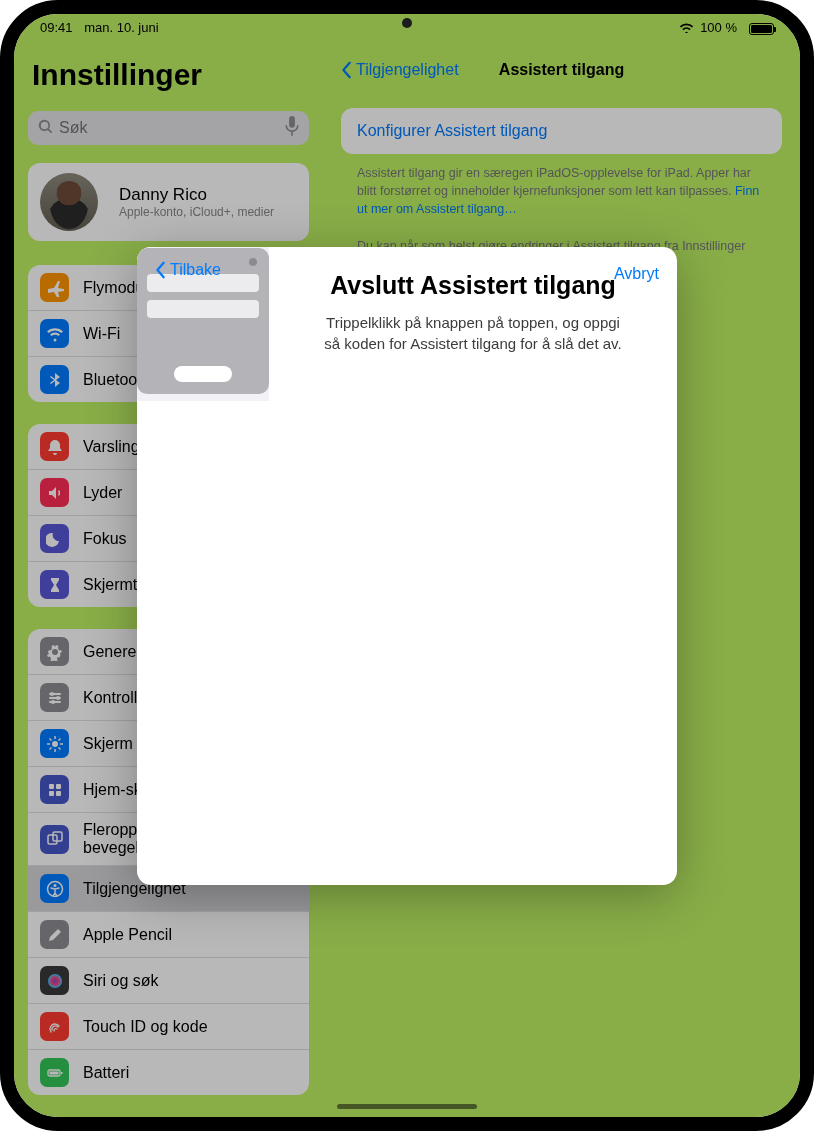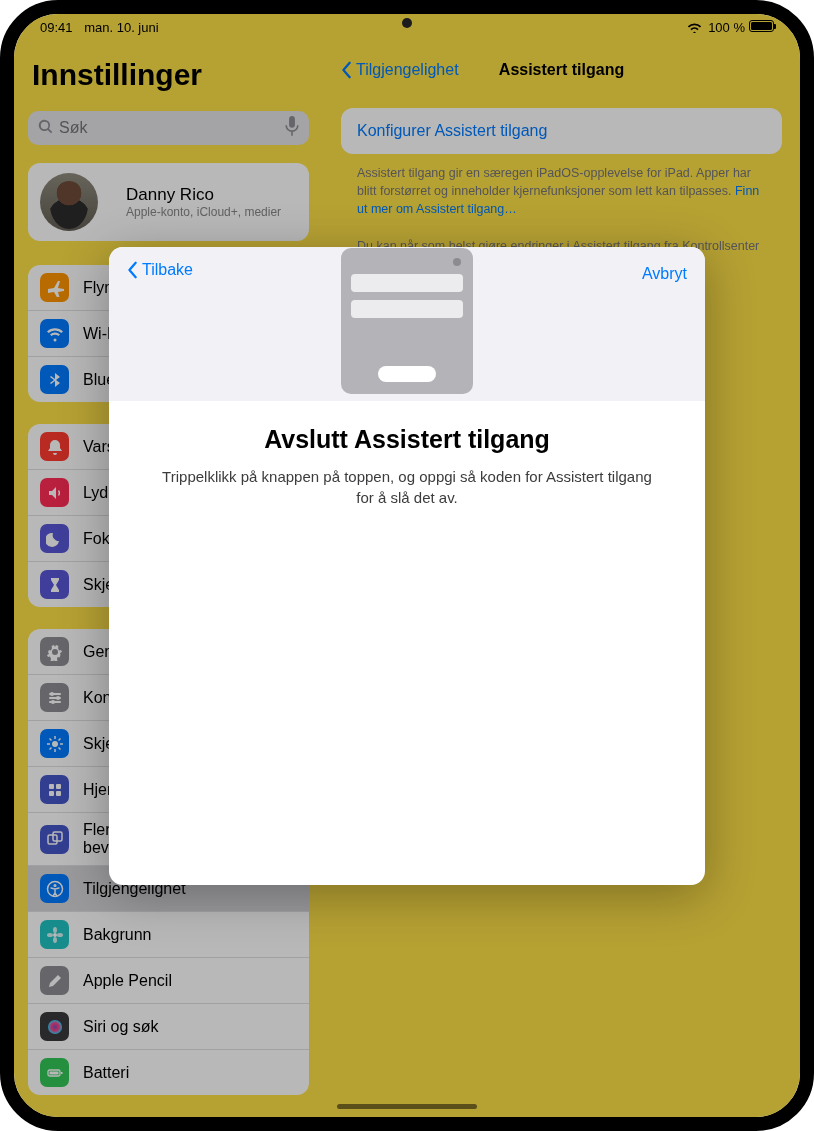--- a/index.html
+++ b/index.html
@@ -1,58 +1,58 @@
 <!DOCTYPE html>
 <html><head>
 <meta charset="utf-8">
 <style>
   * { box-sizing: border-box; margin: 0; padding: 0; font-family: -apple-system, 'Helvetica Neue', Helvetica, Arial, sans-serif; }
   body { width: 814px; height: 1131px; background: #fff; position: relative; overflow: hidden; }
   .device-frame { position: absolute; inset: 0; border: 14px solid #000; border-radius: 58px; background: #f2f2f6; overflow: hidden; }
   .camera { position: absolute; top: 4px; left: 50%; width: 10px; height: 10px; margin-left: -5px; background: #1c1c1e; border-radius: 50%; z-index: 100; }
-  .screen { position: absolute; inset: 0; background: #fde047; }
+  .screen { position: absolute; inset: 0; background: #bef264; }
   .dim-overlay { position: absolute; inset: 0; background: rgba(0,0,0,0.28); z-index: 40; pointer-events: none; }
   .status-bar { position: absolute; top: 0; left: 0; right: 0; height: 26px; display: flex; align-items: center; justify-content: space-between; padding: 0 26px; z-index: 45; color: #000; font-size: 13px; font-weight: 500; }
   .status-left { display:flex; gap:4px; align-items:center; }
   .status-right { display: flex; align-items: center; gap: 6px; }
   .wifi-icon { width:15px; height:11px; }
-  .battery { display:flex; align-items:flex-start; gap:4px; }
+  .battery { display:flex; align-items:flex-end; gap:12px; }
   .battery-body { width: 25px; height: 12px; border:1px solid #000; border-radius:3px; position:relative; }
   .battery-body::after { content:""; position:absolute; right:-3px; top:3px; width:2px; height:5px; background:#000; border-radius:0 1px 1px 0;}
   .battery-fill { position:absolute; inset:1px; background:#000; border-radius:1.5px;}
   
   .content { position: absolute; inset: 26px 0 0 0; display: flex; }
   .sidebar { width: 309px; padding: 12px 14px 0 14px; display:flex; flex-direction:column; overflow:hidden; }
   .sidebar-title { font-size: 30px; font-weight: 700; color:#000; margin: 6px 4px 10px 4px; }
   .search-box { background: #e3e3e8; border-radius: 10px; height: 36px; display:flex; align-items:center; padding:0 10px; gap:6px; margin-bottom:18px;margin-top:9px;}
   .search-icon { color:#8e8e93; font-size:15px; }
   .search-input { flex:1; border:none; background:transparent; font-size:16px; color:#8e8e93; outline:none;}
   .mic-icon { color:#8e8e93; width:14px; }
-  .profile-card { background:#ffffff; border-radius:12px; padding:10px 12px; display:flex; align-items:center; gap:28px; margin-bottom:24px; }
+  .profile-card { background:#ffffff; border-radius:12px; padding:10px 12px; display:flex; align-items:center; gap:21px; margin-bottom:24px; }
   .avatar { width:58px; height:58px; border-radius:50%; background: linear-gradient(180deg,#8f8b7e,#635f55); position:relative; overflow:hidden;}
   .avatar::after{ content:""; position:absolute; inset:8px 10px 2px 10px; background: radial-gradient(circle at 50% 25%, #6e4c3a 0 30%, transparent 31%), radial-gradient(circle at 50% 80%, #2c2c2c 0 50%, transparent 51%); border-radius:50%; }
   .profile-name { font-size:17px; font-weight:500; color:#000; }
   .profile-sub { font-size:12px; color:#888; white-space:nowrap; overflow:hidden; text-overflow:ellipsis; max-width:200px;}
   .list-group { background:#fff; border-radius:12px; margin-bottom:22px; overflow:hidden; }
   .list-item { display:flex; align-items:center; padding: 8px 12px; gap:14px; border-bottom:0.5px solid #e0e0e4; font-size:16px; color:#000; }
   .list-item:last-child { border-bottom:none;}
   .list-item.selected { background:#d6d6da; }
   .item-icon { width:29px; height:29px; border-radius:7px; flex-shrink:0; display:flex; align-items:center; justify-content:center; }
   .item-icon svg { width:18px; height:18px; }
   
   .main-panel { flex:1; padding: 10px 18px 0 18px; display:flex; flex-direction:column; }
   .main-nav { display:flex; align-items:center; height:40px; margin-bottom:18px; position:relative;}
   .back-link { color:#007aff; font-size:16px; display:flex; align-items:center; gap:3px; }
   .back-link svg{ width:12px; height:18px;}
   .main-title { font-size:16px; font-weight:600; color:#000; position:absolute; left:50%; transform:translateX(-50%); }
   .config-card { background:#ffffff; border-radius:12px; padding:14px 16px; margin-bottom:10px; color:#007aff; font-size:16px;}
   .desc-text { font-size:12.5px; color:#76767b; padding: 0 16px; line-height:1.45;}
   .desc-text a{ color:#007aff; text-decoration:none;}
   
-  .modal { position:absolute; left:50%; top:50%; transform:translate(-50%,-50%); width:596px; height:638px; background:#fff; border-radius:14px; z-index:50; overflow:hidden; display:flex; flex-direction:column; box-shadow: 0 10px 50px rgba(0,0,0,0.3);}
+  .modal { position:absolute; left:50%; top:50%; transform:translate(-50%,-50%); width:540px; height:638px; background:#fff; border-radius:14px; z-index:50; overflow:hidden; display:flex; box-shadow: 0 10px 50px rgba(0,0,0,0.3);}
   .modal-header { height:46px; display:flex; align-items:center; justify-content:space-between; padding:0 18px; z-index:2;}
   .modal-back { color:#007aff; font-size:16px; display:flex; align-items:center; gap:3px;}
   .modal-cancel { color:#007aff; font-size:16px;margin-top:9px;}
   .modal-hero { height:200px; background:#f2f2f6; margin-top:-46px; display:flex; align-items:center; justify-content:center;}
   .hero-device { width:132px; height:146px; margin-top:40px; background:#b4b4b8; border-radius:10px; position:relative; padding:26px 10px 10px 10px;}
   .hero-device::before{ content:""; position:absolute; top:10px; right:12px; width:8px; height:8px; background:#8c8c90; border-radius:50%;}
   .hero-row{ height:18px; background:#ececef; border-radius:4px; margin-bottom:8px;}
   .hero-home{ position:absolute; bottom:12px; left:50%; transform:translateX(-50%); width:58px; height:16px; background:#fff; border-radius:8px;}
   .modal-body { padding: 24px 30px; text-align:center; flex:1; display:flex; flex-direction:column;}
   .modal-heading { font-size:25px; font-weight:700; margin-bottom:12px;}
@@ -238,32 +238,20 @@
                 <div class="item-icon" style="background: rgb(0, 122, 255);">
                   <svg viewBox="0 0 18 18">
                     <circle cx="9" cy="9" r="7.5" fill="none" stroke="#fff" stroke-width="1.5"></circle>
                     <circle cx="9" cy="5.5" r="1.5" fill="#fff"></circle>
                     <path d="M5 8l4 1 4-1M9 9v4m-2 3l2-3 2 3" stroke="#fff" stroke-width="1.5" fill="none" stroke-linecap="round"></path>
                   </svg>
                 </div>
                 <span>Tilgjengelighet</span>
               </div>
               <div class="list-item">
-                <div class="item-icon" style="background: rgb(33, 194, 194);">
-                  <svg viewBox="0 0 18 18">
-                    <circle cx="9" cy="9" r="2" fill="#fff"></circle>
-                    <ellipse cx="9" cy="4" rx="2" ry="3" fill="#fff" opacity="0.8"></ellipse>
-                    <ellipse cx="9" cy="14" rx="2" ry="3" fill="#fff" opacity="0.8"></ellipse>
-                    <ellipse cx="4" cy="9" rx="3" ry="2" fill="#fff" opacity="0.8"></ellipse>
-                    <ellipse cx="14" cy="9" rx="3" ry="2" fill="#fff" opacity="0.8"></ellipse>
-                  </svg>
-                </div>
-                <span>Bakgrunn</span>
-              </div>
-              <div class="list-item">
                 <div class="item-icon" style="background: rgb(142, 142, 147);">
                   <svg viewBox="0 0 18 18">
                     <path d="M3 15l1-4L12 3l3 3-8 8-4 1z" fill="#fff"></path>
                   </svg>
                 </div>
                 <span>Apple Pencil</span>
               </div>
               <div class="list-item">
                 <div class="item-icon" style="background: rgb(58, 58, 60);">
                   <svg viewBox="0 0 18 18">
@@ -271,20 +259,28 @@
                     <defs>
                       <radialGradient id="sg">
                         <stop offset="0" stop-color="#6a5acd"></stop>
                         <stop offset="0.5" stop-color="#ff3b80"></stop>
                         <stop offset="1" stop-color="#30d0ff"></stop>
                       </radialGradient>
                     </defs>
                   </svg>
                 </div>
                 <span>Siri og søk</span>
+              </div>
+              <div class="list-item">
+                <div class="item-icon" style="background: rgb(255, 59, 48);">
+                  <svg viewBox="0 0 18 18">
+                    <path d="M5 14a5 5 0 018-6M6 12a3.5 3.5 0 016-3M8 13a2 2 0 013-2" stroke="#fff" stroke-width="1.3" fill="none" stroke-linecap="round"></path>
+                  </svg>
+                </div>
+                <span>Touch ID og kode</span>
               </div>
               <div class="list-item">
                 <div class="item-icon" style="background: rgb(52, 199, 89);">
                   <svg viewBox="0 0 18 18">
                     <rect x="2" y="6" width="12" height="6" rx="1.5" fill="none" stroke="#fff" stroke-width="1.3"></rect>
                     <rect x="15" y="8" width="1.5" height="2" fill="#fff"></rect>
                     <rect x="3.5" y="7.5" width="9" height="3" fill="#fff"></rect>
                   </svg>
                 </div>
                 <span>Batteri</span>
@@ -303,21 +299,21 @@
           </div>
           <div class="main-title">Assistert tilgang</div>
         </div>
         <div class="config-card">
           <span>Konfigurer Assistert tilgang</span>
         </div>
         <div class="desc-text">
           <span>Assistert tilgang gir en særegen iPadOS-opplevelse for iPad. Apper har blitt forstørret og inneholder kjernefunksjoner som lett kan tilpasses.</span>
           <a>Finn ut mer om Assistert tilgang…</a><br>
           <br>
-          <span>Du kan når som helst gjøre endringer i Assistert tilgang fra Kontrollsenter</span>
+          <span>Du kan når som helst gjøre endringer i Assistert tilgang fra Innstillinger</span>
         </div>
       </div>
     </div>
 
     <div class="dim-overlay"></div>
 
     <div class="modal">
       <div class="modal-hero">
         <div class="hero-device">
           <div class="hero-row"></div>

